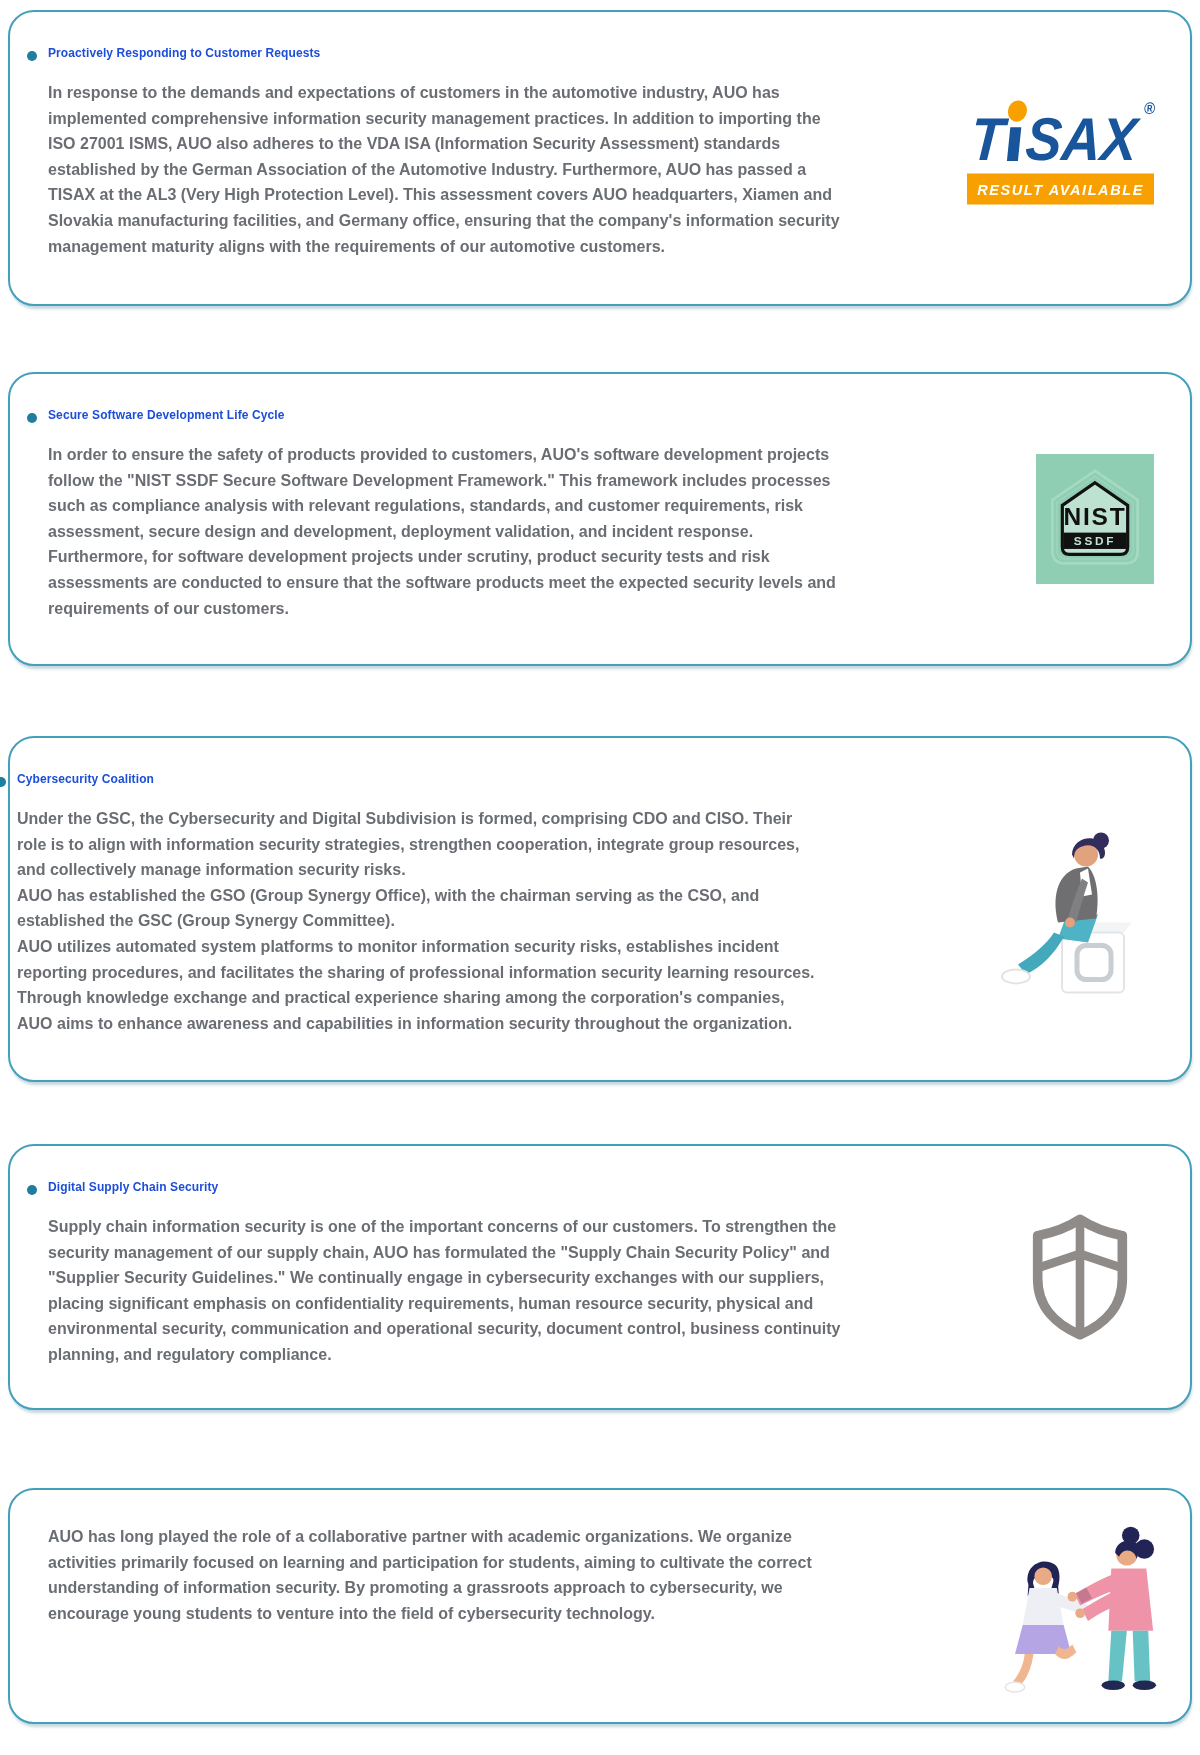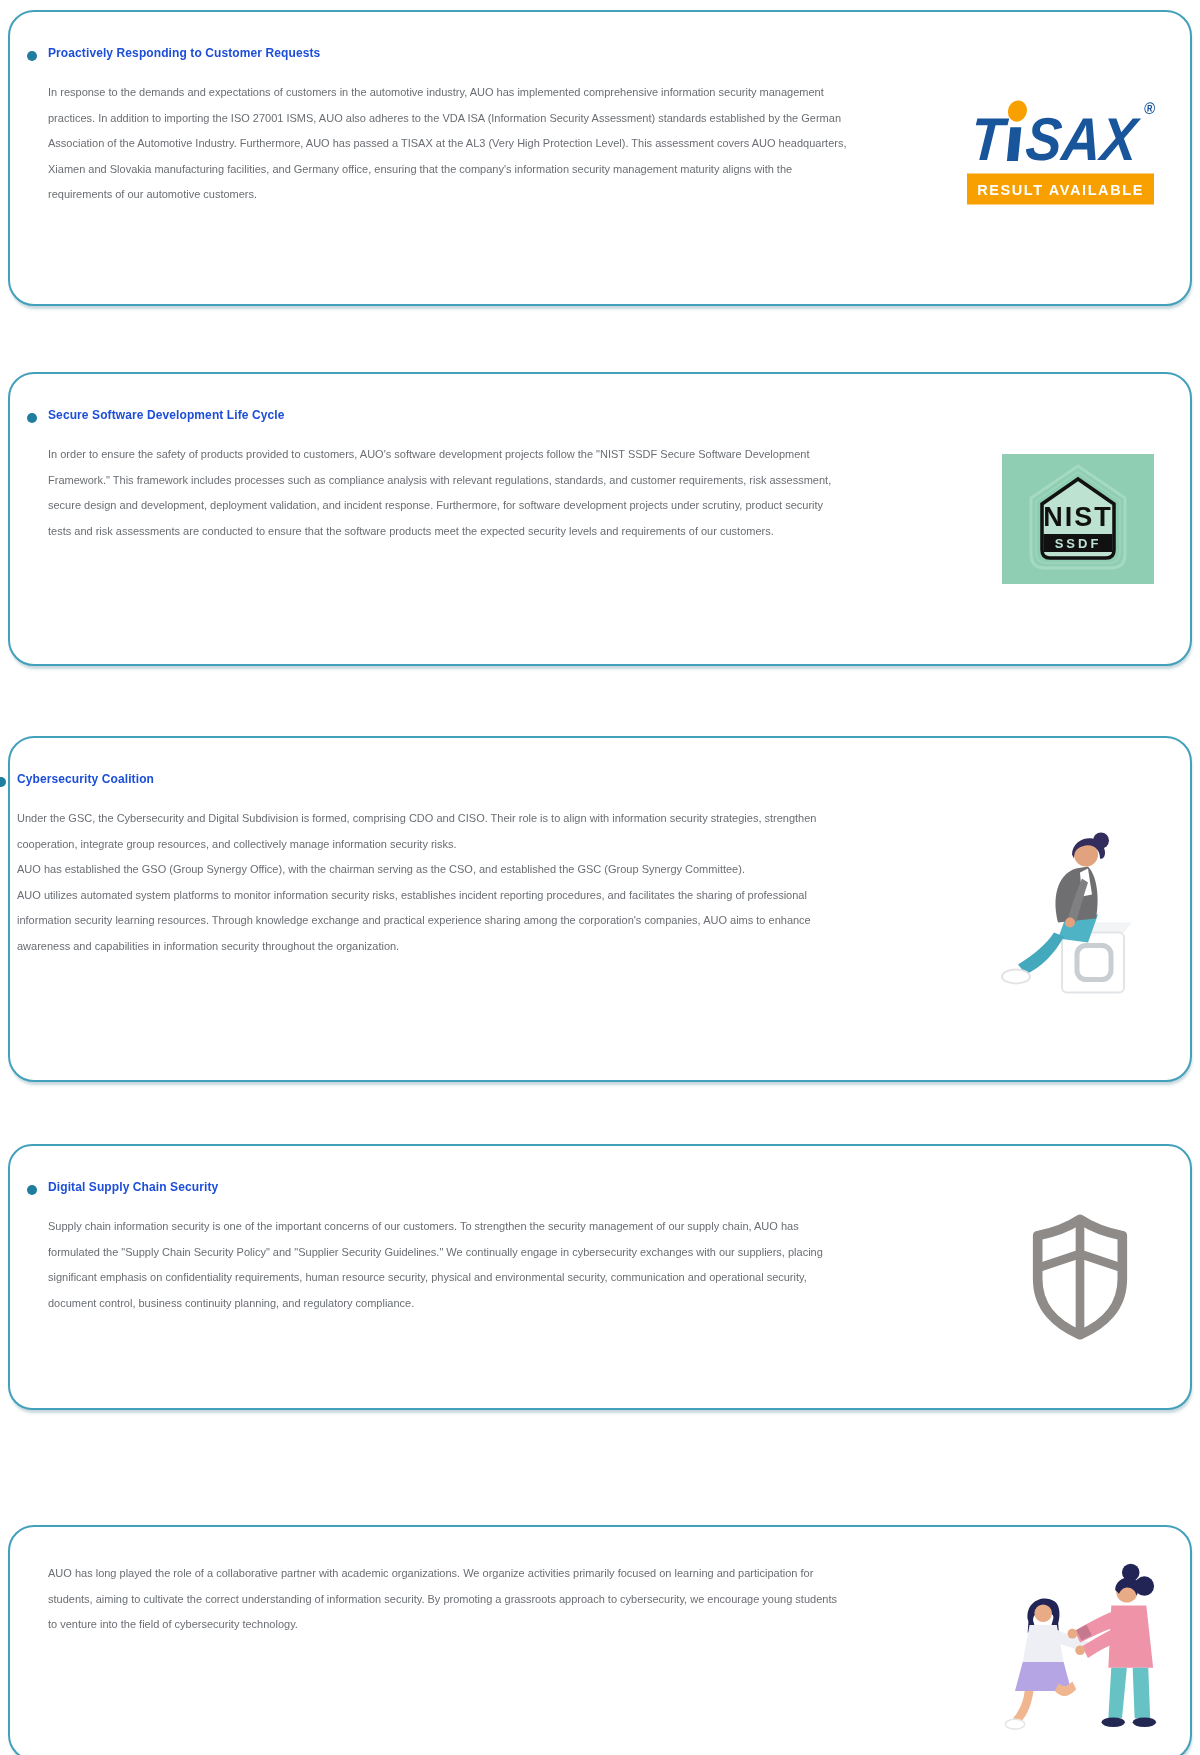--- a/index.html
+++ b/index.html
@@ -10,43 +10,44 @@
     box-sizing:border-box;
     background:#ffffff;
     border:2.5px solid #43A0BB;
     border-radius:26px;
     padding:34px 320px 30px 38px;
     box-shadow:1px 4px 3px -1px rgba(90,140,155,0.35);
   }
   .card.c1{min-height:296px;margin-bottom:66px;}
   .card.c2{min-height:294px;margin-bottom:70px;}
   .card.c3{min-height:346px;margin-bottom:62px;padding-left:7px;}
-  .card.c4{min-height:266px;margin-bottom:115px;border-radius:24px;}
+  .card.c4{min-height:266px;margin-bottom:78px;}
   .card.c5{min-height:236px;}
   .card-title{
     position:relative;
     margin:0 0 20px 0;
     font-size:12px;
     font-weight:600;
     color:#1d4ed8;
     letter-spacing:0.1px;
   }
   .bullet{
     position:absolute;
     left:-21px;top:5px;
     width:10px;height:10px;border-radius:50%;
     background:#1F7EA0;
     display:inline-block;
   }
   .card-body{max-width:800px;}
   .card-body p{
     margin:0;
-    font-size:11px;
+    font-size:16px;
     line-height:25.6px;
     color:#6A6E73;
+    font-weight:bold;
   }
   .visual{
     position:absolute;
     right:36px;top:50%;
     transform:translateY(-50%);
   }
   .visual.bottom-anchor{top:auto;bottom:28px;transform:none;}
 
   
   .tisax{display:inline-block;background:#fff;text-align:center;}
@@ -86,24 +87,25 @@
   .tisax-banner{
     margin-top:8px;
     background:#F7A000;
     color:#ffffff;
     font-weight:700;
     font-size:14.5px;
     letter-spacing:1.6px;
     padding:8px 10px 7px 10px;
     text-align:center;
     white-space:nowrap;
+    font-style:italic;
   }
 
   
-  .nist-box{width:152px;height:130px;background:#8FCEB2;display:flex;align-items:center;justify-content:center;}
+  .nist-box{width:118px;height:130px;background:#8FCEB2;display:flex;align-items:center;justify-content:center;}
 
   .svg-block{display:block;}
 </style>
 </head>
 <body>
 
 <div class="stack">
 
   <section class="card c1">
     <h2 class="card-title">

